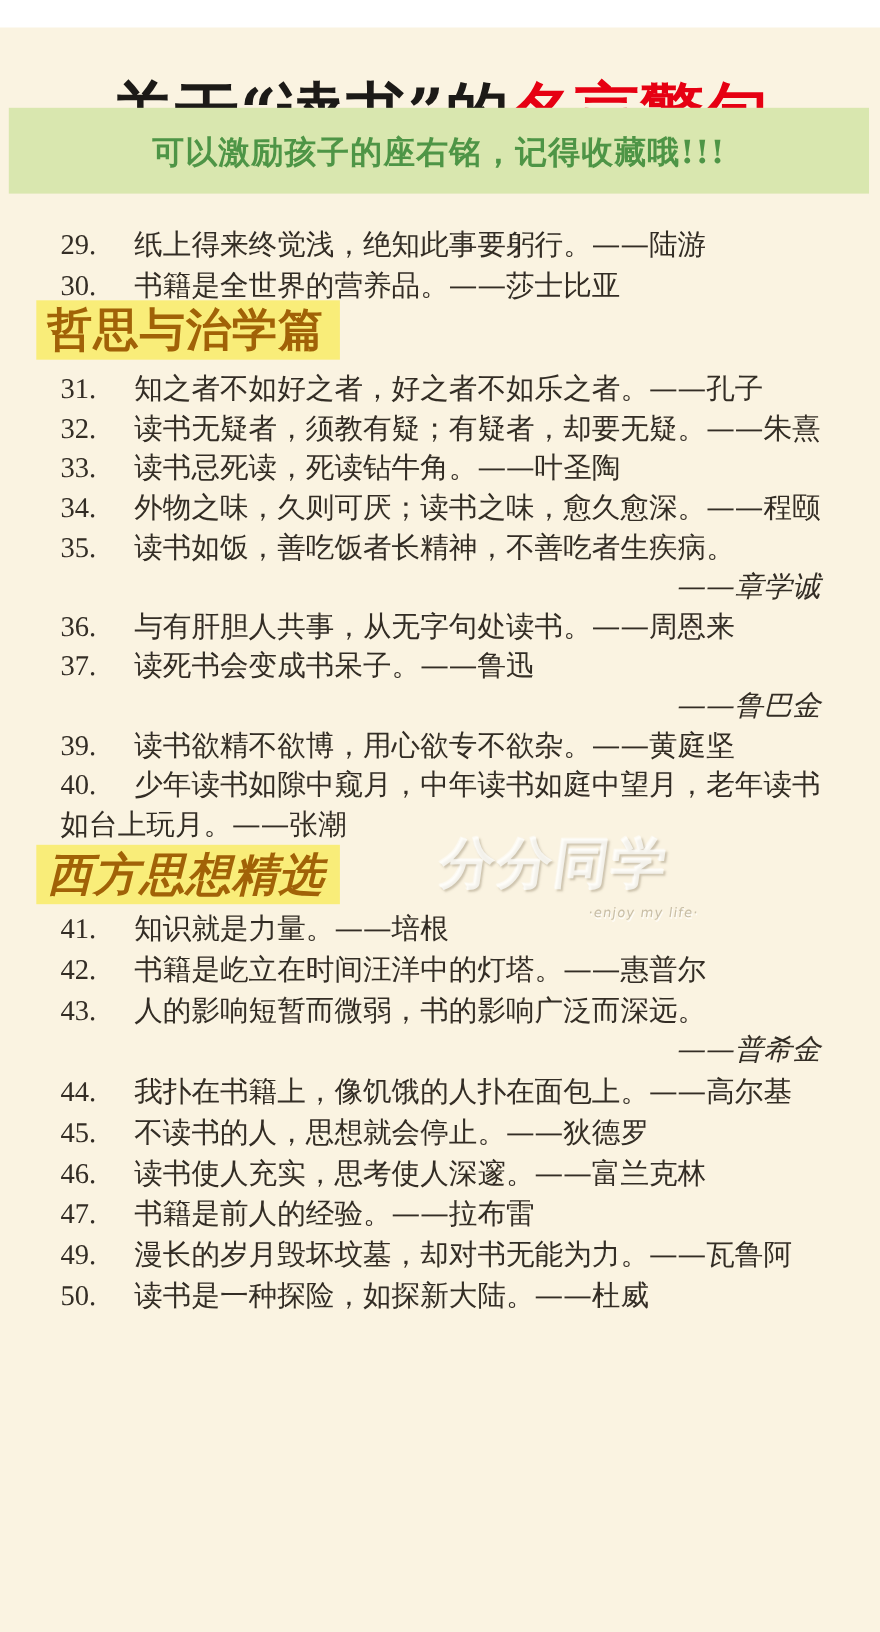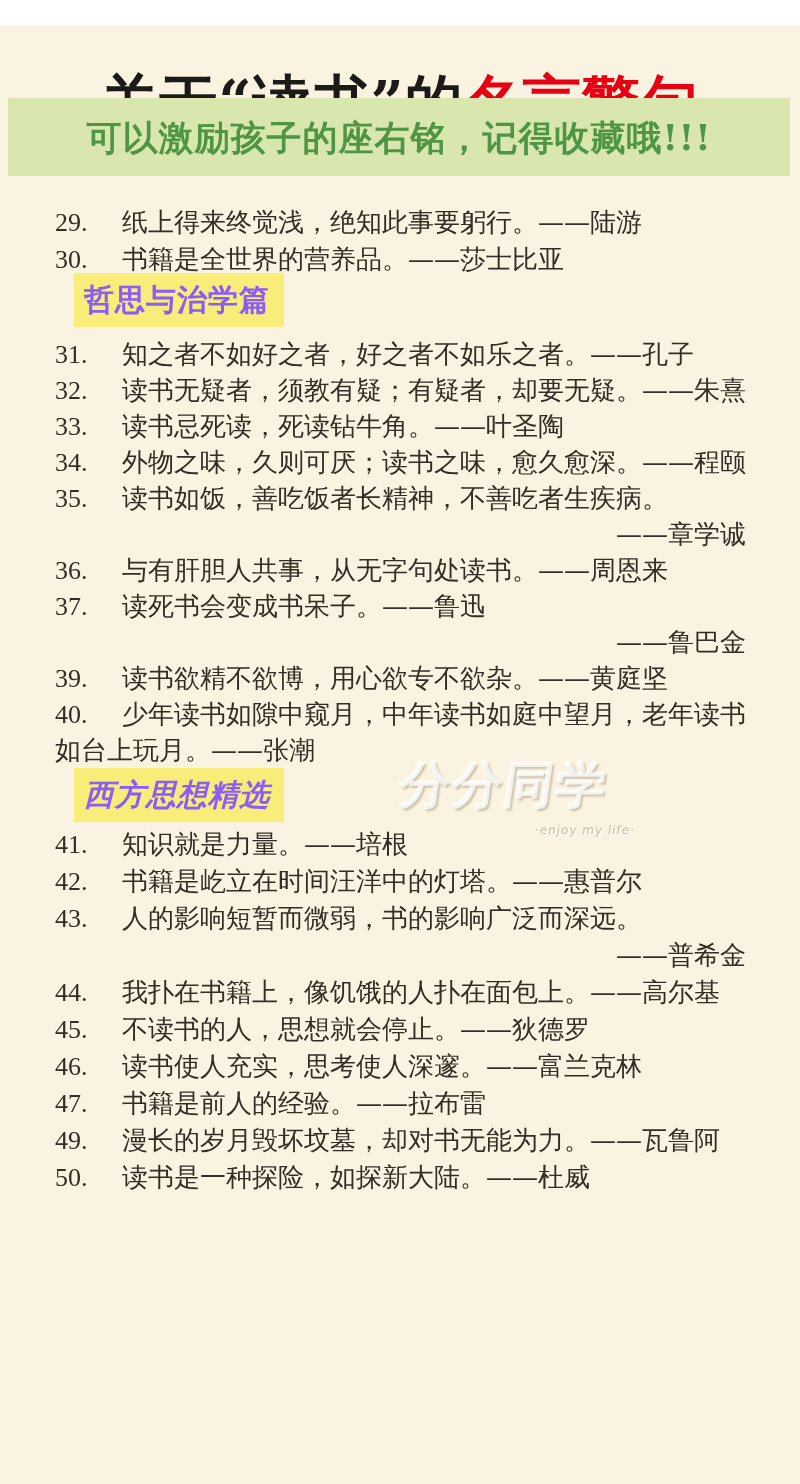--- a/index.html
+++ b/index.html
@@ -16,46 +16,46 @@
   }
   .title{
     position:absolute;left:0;top:25px;width:800px;height:73px;
     line-height:76px;text-align:center;white-space:nowrap;
     font-size:58px;font-weight:bold;letter-spacing:1px;color:#1c1a17;
   }
   .title .red{color:#e60012;}
   .banner{
     position:absolute;left:8px;top:98px;width:782px;height:78px;
     background:#d9e7af;text-align:center;line-height:80px;
-    font-size:35px;font-weight:bold;color:#4e9546;letter-spacing:1px;white-space:nowrap;
+    font-size:29px;font-weight:bold;color:#4e9546;letter-spacing:1px;white-space:nowrap;
   }
   .content{
     position:absolute;left:0;top:176px;width:800px;
     padding:28px 54px 0 55px;box-sizing:border-box;
     font-size:26px;color:#332d25;
   }
   .block{width:100%;}
   .block.b1 .line{line-height:37px;height:37px;}
   .block.b2 .line{line-height:36px;height:36px;}
   .block.b3 .line{line-height:37px;height:37px;}
   .line{white-space:nowrap;}
   .line .num{
     display:inline-block;width:67px;
     font-family:"Liberation Serif","DejaVu Serif",serif;
   }
-  .line.author{text-align:right;}
+  .line.author{text-align:right;font-style:italic;}
   .section-header{
     margin:-5px 0 9px -22px;
   }
   .section-header.h2{margin:0 0 4px -22px;font-style:italic;}
   .section-header .hl{
     display:inline-block;height:54px;line-height:54px;padding:0 14px 0 10px;
-    background:#f9ed79;color:#8b5cf6;
+    background:#f9ed79;color:#a16207;
     font-family:"DejaVu Sans","Liberation Sans",sans-serif;
-    font-size:30px;font-weight:bold;letter-spacing:1px;margin-left:41px;
+    font-size:41px;font-weight:bold;letter-spacing:1px;
   }
   .watermark{
     position:absolute;left:400px;top:752px;width:280px;height:100px;pointer-events:none;
   }
   .watermark .wm-main{
     font-family:"DejaVu Sans","Liberation Sans",sans-serif;
     font-size:50px;font-weight:bold;letter-spacing:2px;
     color:rgba(255,255,252,0.75);
     text-shadow:2px 2px 2px rgba(150,138,110,0.45), -1px -1px 1px rgba(255,255,255,0.6);
     transform:skewX(-8deg);white-space:nowrap;

